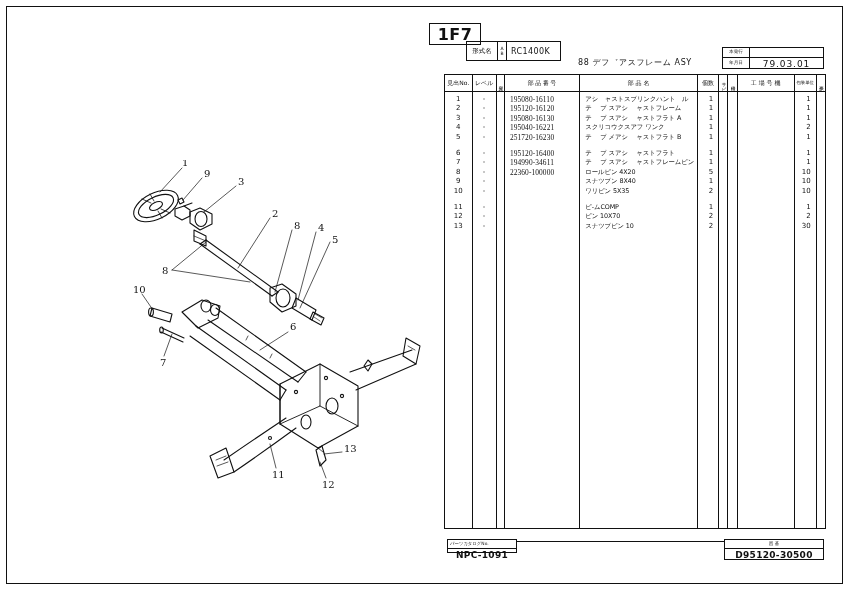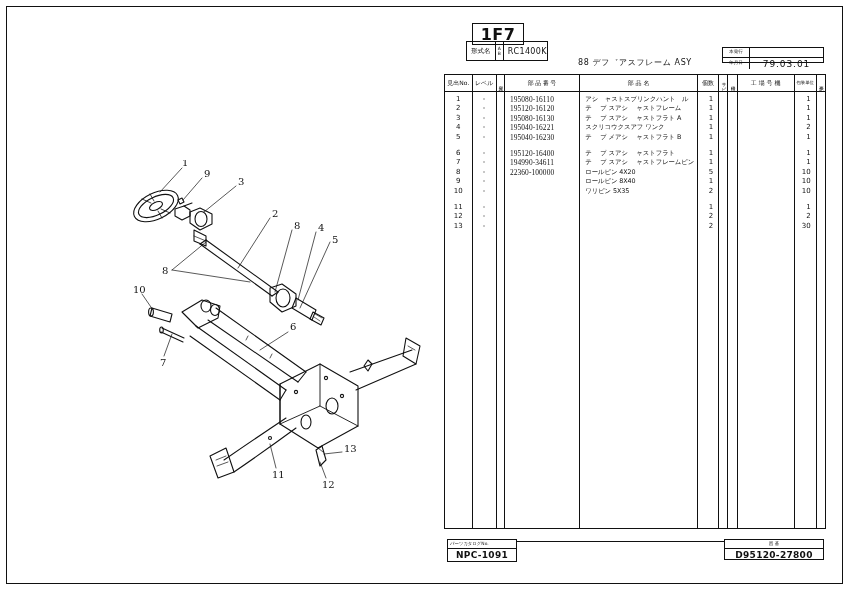--- a/index.html
+++ b/index.html
@@ -7,39 +7,39 @@
        font-family:"DejaVu Sans","Liberation Sans",sans-serif;color:#111;}
 
   
   #page-frame{position:absolute;left:6px;top:6px;width:837px;height:578px;
               border:1.4px solid #111;box-sizing:border-box;}
 
   
   #page-tab{position:absolute;left:429px;top:23px;width:52px;height:22px;
             border:1.6px solid #111;box-sizing:border-box;
             display:flex;align-items:center;justify-content:center;
-            font-size:16px;font-weight:bold;letter-spacing:.5px;margin-left:43px;}
-
-  
-  #model-box{position:absolute;left:466px;top:41px;width:82px;height:20px;
+            font-size:16px;font-weight:bold;letter-spacing:.5px;}
+
+  
+  #model-box{position:absolute;left:466px;top:41px;width:95px;height:20px;
              border:1.2px solid #111;box-sizing:border-box;display:flex;justify-content:space-between;}
   #model-label{width:30px;border-right:1.2px solid #111;font-size:6.5px;
                display:flex;align-items:center;justify-content:center;line-height:1;}
   #model-ab{width:8px;border-right:1.2px solid #111;font-size:4.5px;
             display:flex;flex-direction:column;align-items:center;
             justify-content:center;line-height:1.15;}
   #model-value{flex:1;display:flex;align-items:center;padding-left:4px;
                font-size:8px;letter-spacing:.4px;}
 
   
   #asy-title{position:absolute;left:578px;top:57px;font-size:8px;letter-spacing:.6px;
              white-space:nowrap;}
 
   
-  #date-box{position:absolute;left:722px;top:47px;width:102px;height:16px;
+  #date-box{position:absolute;left:722px;top:47px;width:102px;height:22px;
             border:1.2px solid #111;box-sizing:border-box;}
   #date-row-top{height:9px;border-bottom:1.2px solid #111;display:flex;}
   #date-row-bot{height:11px;display:flex;}
   .date-key{width:26px;border-right:1.2px solid #111;font-size:4.6px;
             display:flex;align-items:center;justify-content:center;line-height:1;}
   .date-val{flex:1;display:flex;align-items:center;justify-content:center;
             font-size:9px;letter-spacing:.9px;}
 
   
   #parts-table{position:absolute;left:444px;top:74px;width:382px;height:455px;
@@ -67,21 +67,21 @@
   .pn{font-size:7.4px;letter-spacing:.1px;}
   .nm{font-size:6.4px;letter-spacing:-.1px;}
 
   
   .w-idx{width:30px;} .w-lvl{width:26px;} .w-chg{width:9px;}
   .w-pn{width:82px;font-family:Liberation Serif, serif;} .w-nm{width:128px;} .w-qty{width:23px;}
   .w-s1{width:10px;} .w-s2{width:10px;} .w-note{width:62px;}
   .w-unit{width:24px;} .w-last{width:9px;}
 
   
-  #cat-box{position:absolute;left:447px;top:539px;width:70px;height:23px;
+  #cat-box{position:absolute;left:447px;top:539px;width:70px;height:14px;
            border:1.2px solid #111;box-sizing:border-box;}
   #cat-top{height:8px;border-bottom:1.2px solid #111;font-size:4.4px;
            display:flex;align-items:center;padding-left:2px;line-height:1;}
   #cat-val{height:11px;display:flex;align-items:center;justify-content:center;
            font-size:9px;font-weight:bold;letter-spacing:.3px;}
   #doc-box{position:absolute;left:724px;top:539px;width:100px;height:21px;
            border:1.2px solid #111;box-sizing:border-box;}
   #doc-top{height:8px;border-bottom:1.2px solid #111;font-size:4.4px;
            display:flex;align-items:center;justify-content:center;line-height:1;}
   #doc-val{height:11px;display:flex;align-items:center;justify-content:center;
@@ -199,21 +199,21 @@
         </div>
       </div>
     <div class="bodycol w-chg"></div>
     <div class="bodycol w-pn">
         <div class="cellstack" id="col-pn">
           <div class="grp">
             <div class="cl c-left pn">195080-16110</div>
             <div class="cl c-left pn">195120-16120</div>
             <div class="cl c-left pn">195080-16130</div>
             <div class="cl c-left pn">195040-16221</div>
-            <div class="cl c-left pn">195040-16230</div>
+            <div class="cl c-left pn">251720-16230</div>
           </div>
           <div class="grp">
             <div class="cl c-left pn">195120-16400</div>
             <div class="cl c-left pn">194990-34611</div>
             <div class="cl c-left pn">22360-100000</div>
           </div>
         </div>
       </div>
     <div class="bodycol w-nm">
         <div class="cellstack" id="col-nm">
@@ -221,22 +221,27 @@
             <div class="cl c-left nm">アシ゚ャストスプリンクハント゚ル</div>
             <div class="cl c-left nm">テ゚ プ スアシ゚ ャストフレーム</div>
             <div class="cl c-left nm">テ゚ プ スアシ゚ ャストフラト A</div>
             <div class="cl c-left nm">スクリコウクスアフ ワンク゚</div>
             <div class="cl c-left nm">テ゚ プ メアシ゚ ャストフラト B</div>
           </div>
           <div class="grp">
             <div class="cl c-left nm">テ゚ プ スアシ゚ ャストフラト</div>
             <div class="cl c-left nm">テ゚ プ スアシ゚ ャストフレームピン</div>
             <div class="cl c-left nm">ロールピン 4X20</div>
-            <div class="cl c-left nm">ロールピン 8X40</div>
+            <div class="cl c-left nm">スナツプン 8X40</div>
             <div class="cl c-left nm">ワリピン 5X35</div>
+          </div>
+          <div class="grp">
+            <div class="cl c-left nm">ピ-ムCOMP</div>
+            <div class="cl c-left nm">ピン 10X70</div>
+            <div class="cl c-left nm">スナツプピン 10</div>
           </div>
         </div>
       </div>
     <div class="bodycol w-qty">
         <div class="cellstack" id="col-qty">
           <div class="grp">
             <div class="cl c-right">1</div>
             <div class="cl c-right">1</div>
             <div class="cl c-right">1</div>
             <div class="cl c-right">1</div>
@@ -289,21 +294,21 @@
 
 <div id="bottom-rule"></div>
 
 <div id="cat-box">
   <div id="cat-top">パーツカタログNo.</div>
   <div id="cat-val">NPC-1091</div>
 </div>
 
 <div id="doc-box">
   <div id="doc-top">図 番</div>
-  <div id="doc-val">D95120-27800</div>
+  <div id="doc-val">D95120-30500</div>
 </div>
 
 <div id="drawing">
   <svg width="310" height="330" viewBox="0 0 310 330">
     <g fill="none" stroke="#111" stroke-width="1.1" stroke-linecap="round" stroke-linejoin="round">
 
       <ellipse cx="36" cy="46" rx="24" ry="13" transform="rotate(-26 36 46)"></ellipse>
       <ellipse cx="36" cy="46" rx="19" ry="9" transform="rotate(-26 36 46)"></ellipse>
       <ellipse cx="36" cy="46" rx="7" ry="3.6" transform="rotate(-26 36 46)"></ellipse>
       <path d="M31 43 L22 39 M41 49 L50 53 M34 41 L30 34 M38 51 L42 58" stroke-width="0.8"></path>

